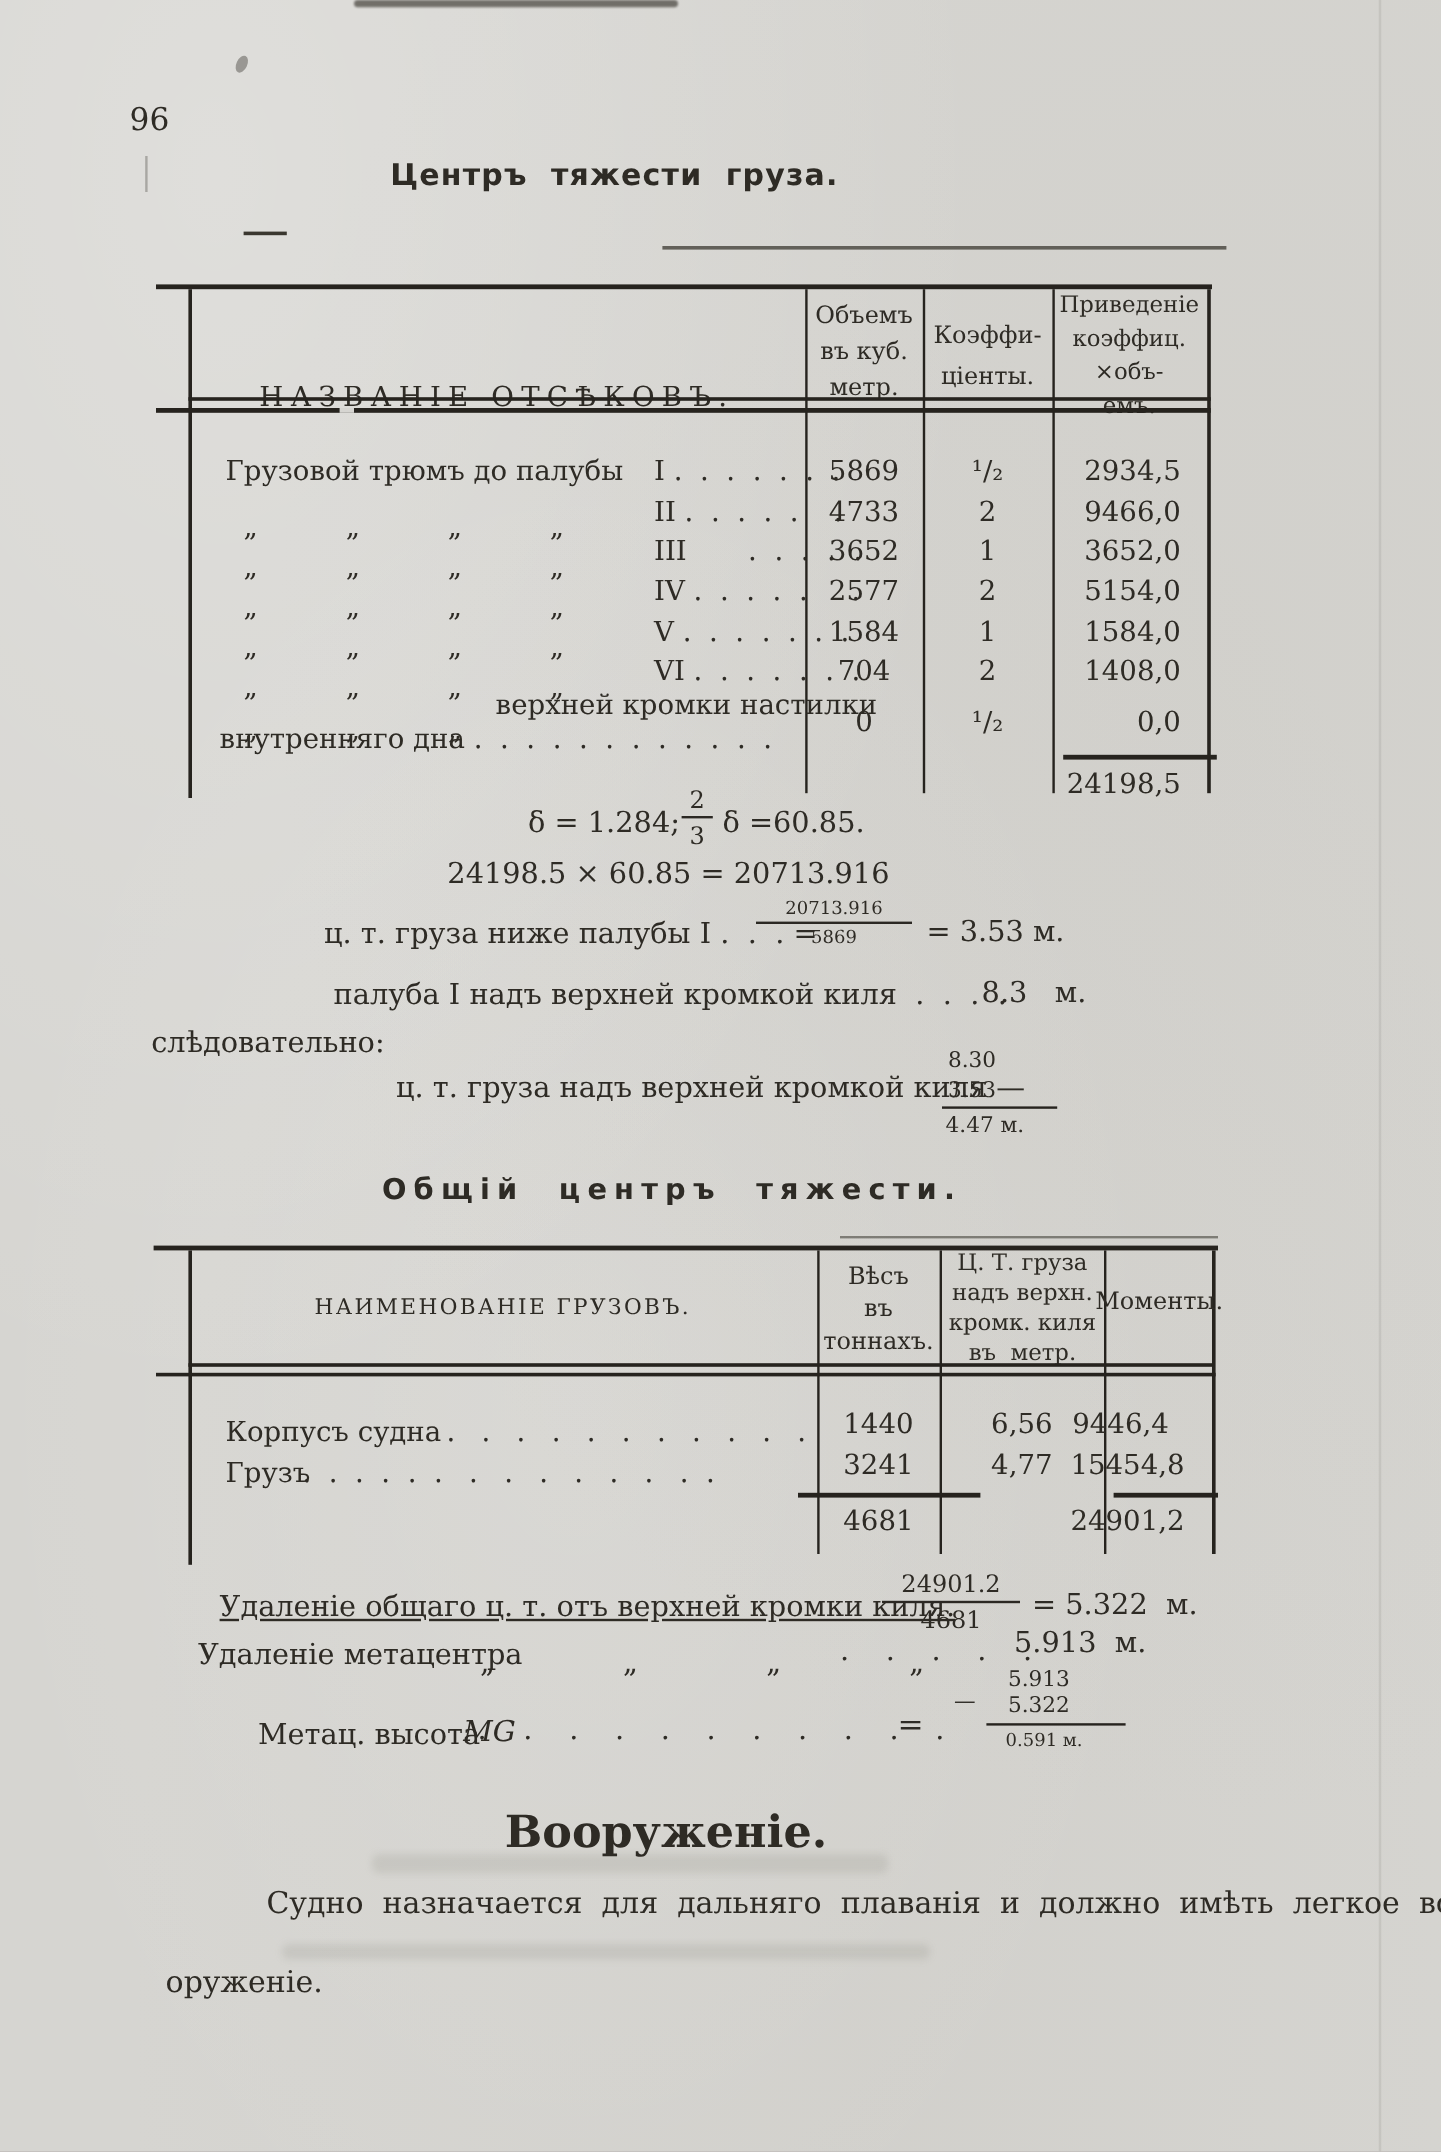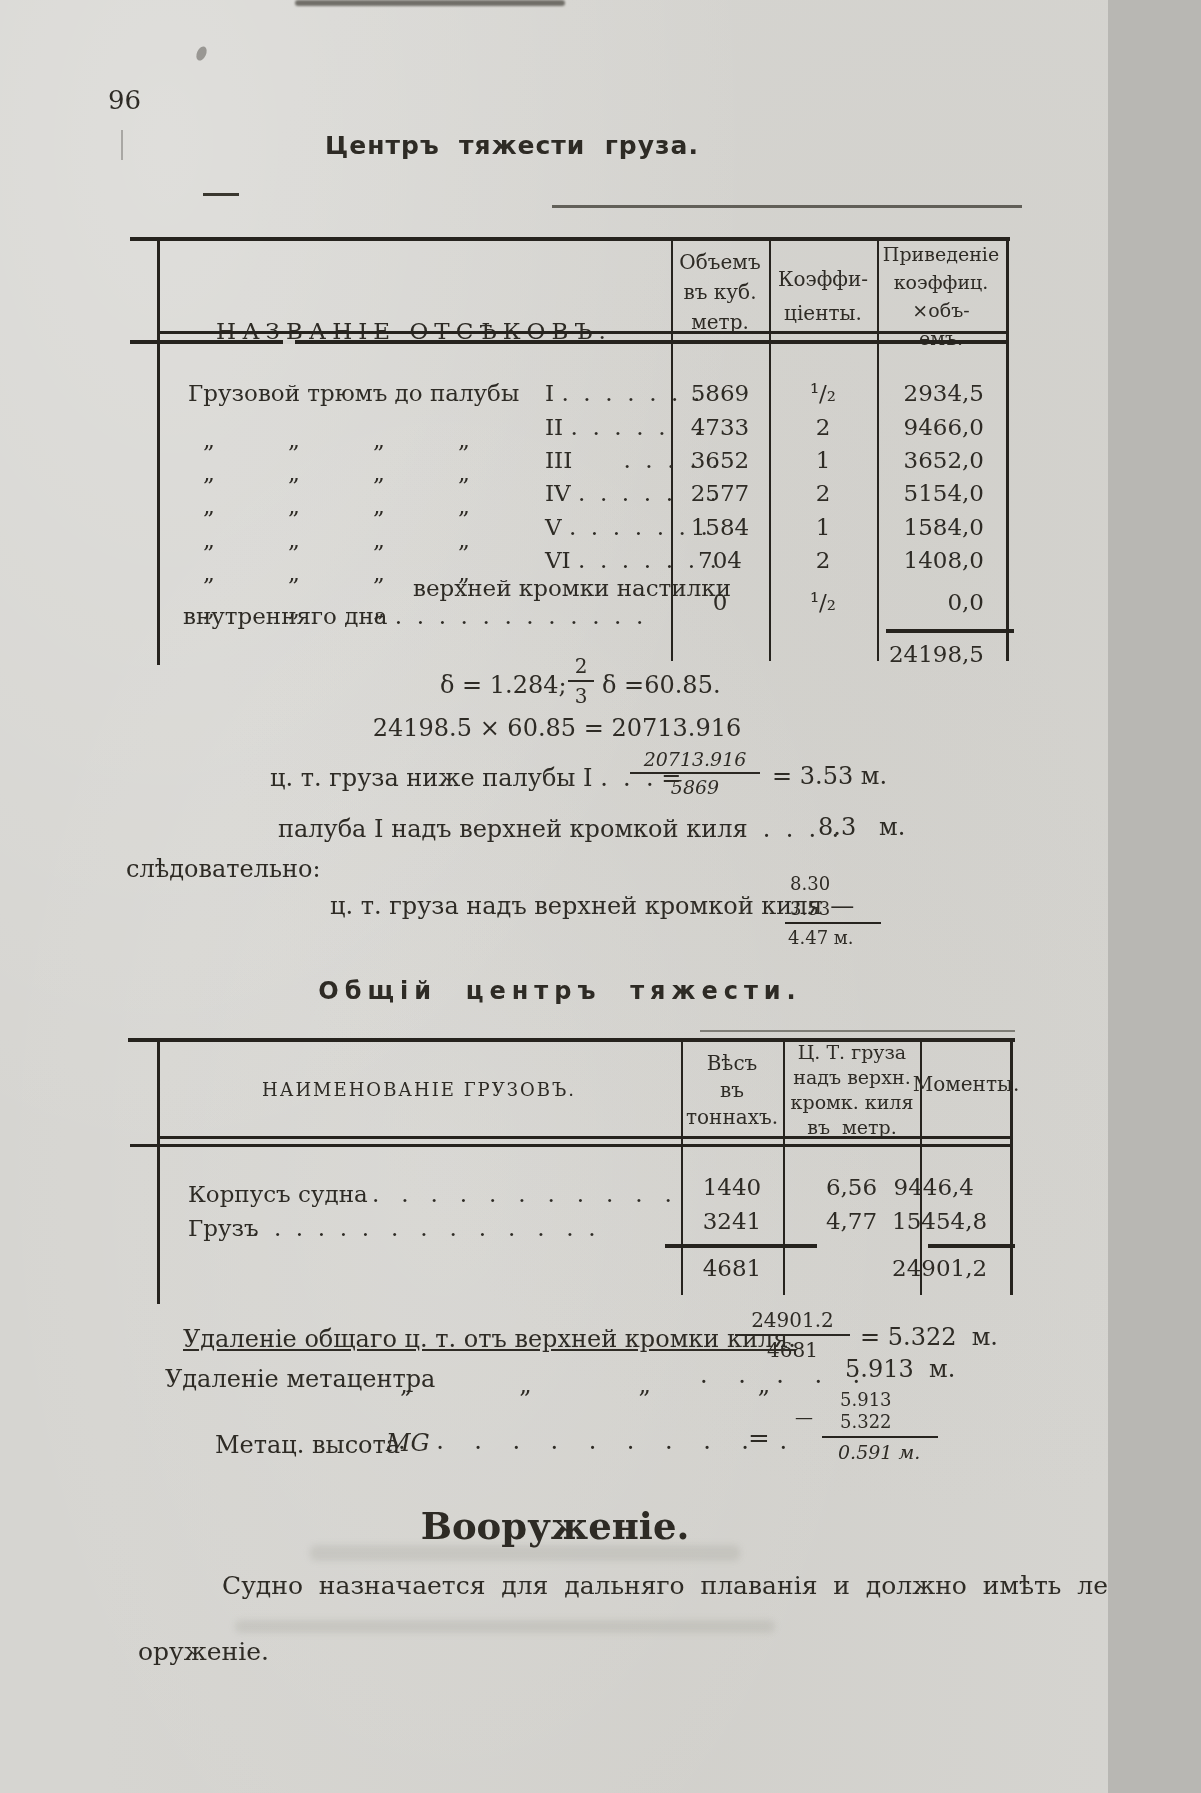--- a/index.html
+++ b/index.html
@@ -1,17 +1,17 @@
 <!DOCTYPE html>
 <html><head>
 <meta charset="utf-8">
 <style>
   html,body{margin:0;padding:0;background:#b8b7b3;}
   .page{
-    position:relative;width:1108px;height:1793px;overflow:hidden;
+    position:relative;width:1201px;height:1793px;overflow:hidden;
     background:
       radial-gradient(ellipse at 15% 8%, rgba(255,255,255,0.22), transparent 45%),
       radial-gradient(ellipse at 85% 30%, rgba(200,198,192,0.30), transparent 55%),
       radial-gradient(ellipse at 40% 65%, rgba(255,255,255,0.12), transparent 50%),
       radial-gradient(ellipse at 60% 95%, rgba(198,196,190,0.28), transparent 60%),
       #d6d5d1;
     font-family:"DejaVu Serif", serif;
     color:#2e2b25;
   }
   .txt{position:absolute;white-space:pre;line-height:1.15;}
@@ -21,21 +21,21 @@
   .frac{position:absolute;text-align:center;}
   .frac .fbar{height:2px;background:#2b2823;margin:2px 0;}
   .row{position:absolute;left:0;width:1201px;height:40px;}
   .row>span{position:absolute;white-space:pre;}
   .t1vol{left:671px;width:98px;text-align:center;}
   .t1coeff{left:769px;width:108px;text-align:center;}
   .t1prod{left:877px;width:129px;text-align:right;padding-right:22px;box-sizing:border-box;}
   .t2w{left:681px;width:102px;text-align:center;}
   .t2cg{left:783px;width:137px;text-align:center;}
   .t2m{left:892px;width:90px;text-align:right;padding-right:8px;box-sizing:border-box;}
-  .fs20{font-size:20px;} .fs19{font-size:19px;} .fs21{font-size:19px;font-style:italic;}
+  .fs20{font-size:20px;} .fs19{font-size:19px;} .fs21{font-size:15px;}
   .fs22{font-size:18px;} .fs23{font-size:23px;} .fs24{font-size:24px;}
   .fs25{font-size:25px;} .fs26{font-size:26px;} .fs30{font-size:37px;}
   .sans{font-family:"DejaVu Sans", sans-serif;font-weight:bold;}
   .ghost{position:absolute;background:rgba(125,122,115,0.16);filter:blur(3px);border-radius:6px;}
   .artifact{position:absolute;background:#45423b;}
 </style>
 </head>
 <body>
 
 <div class="page">

